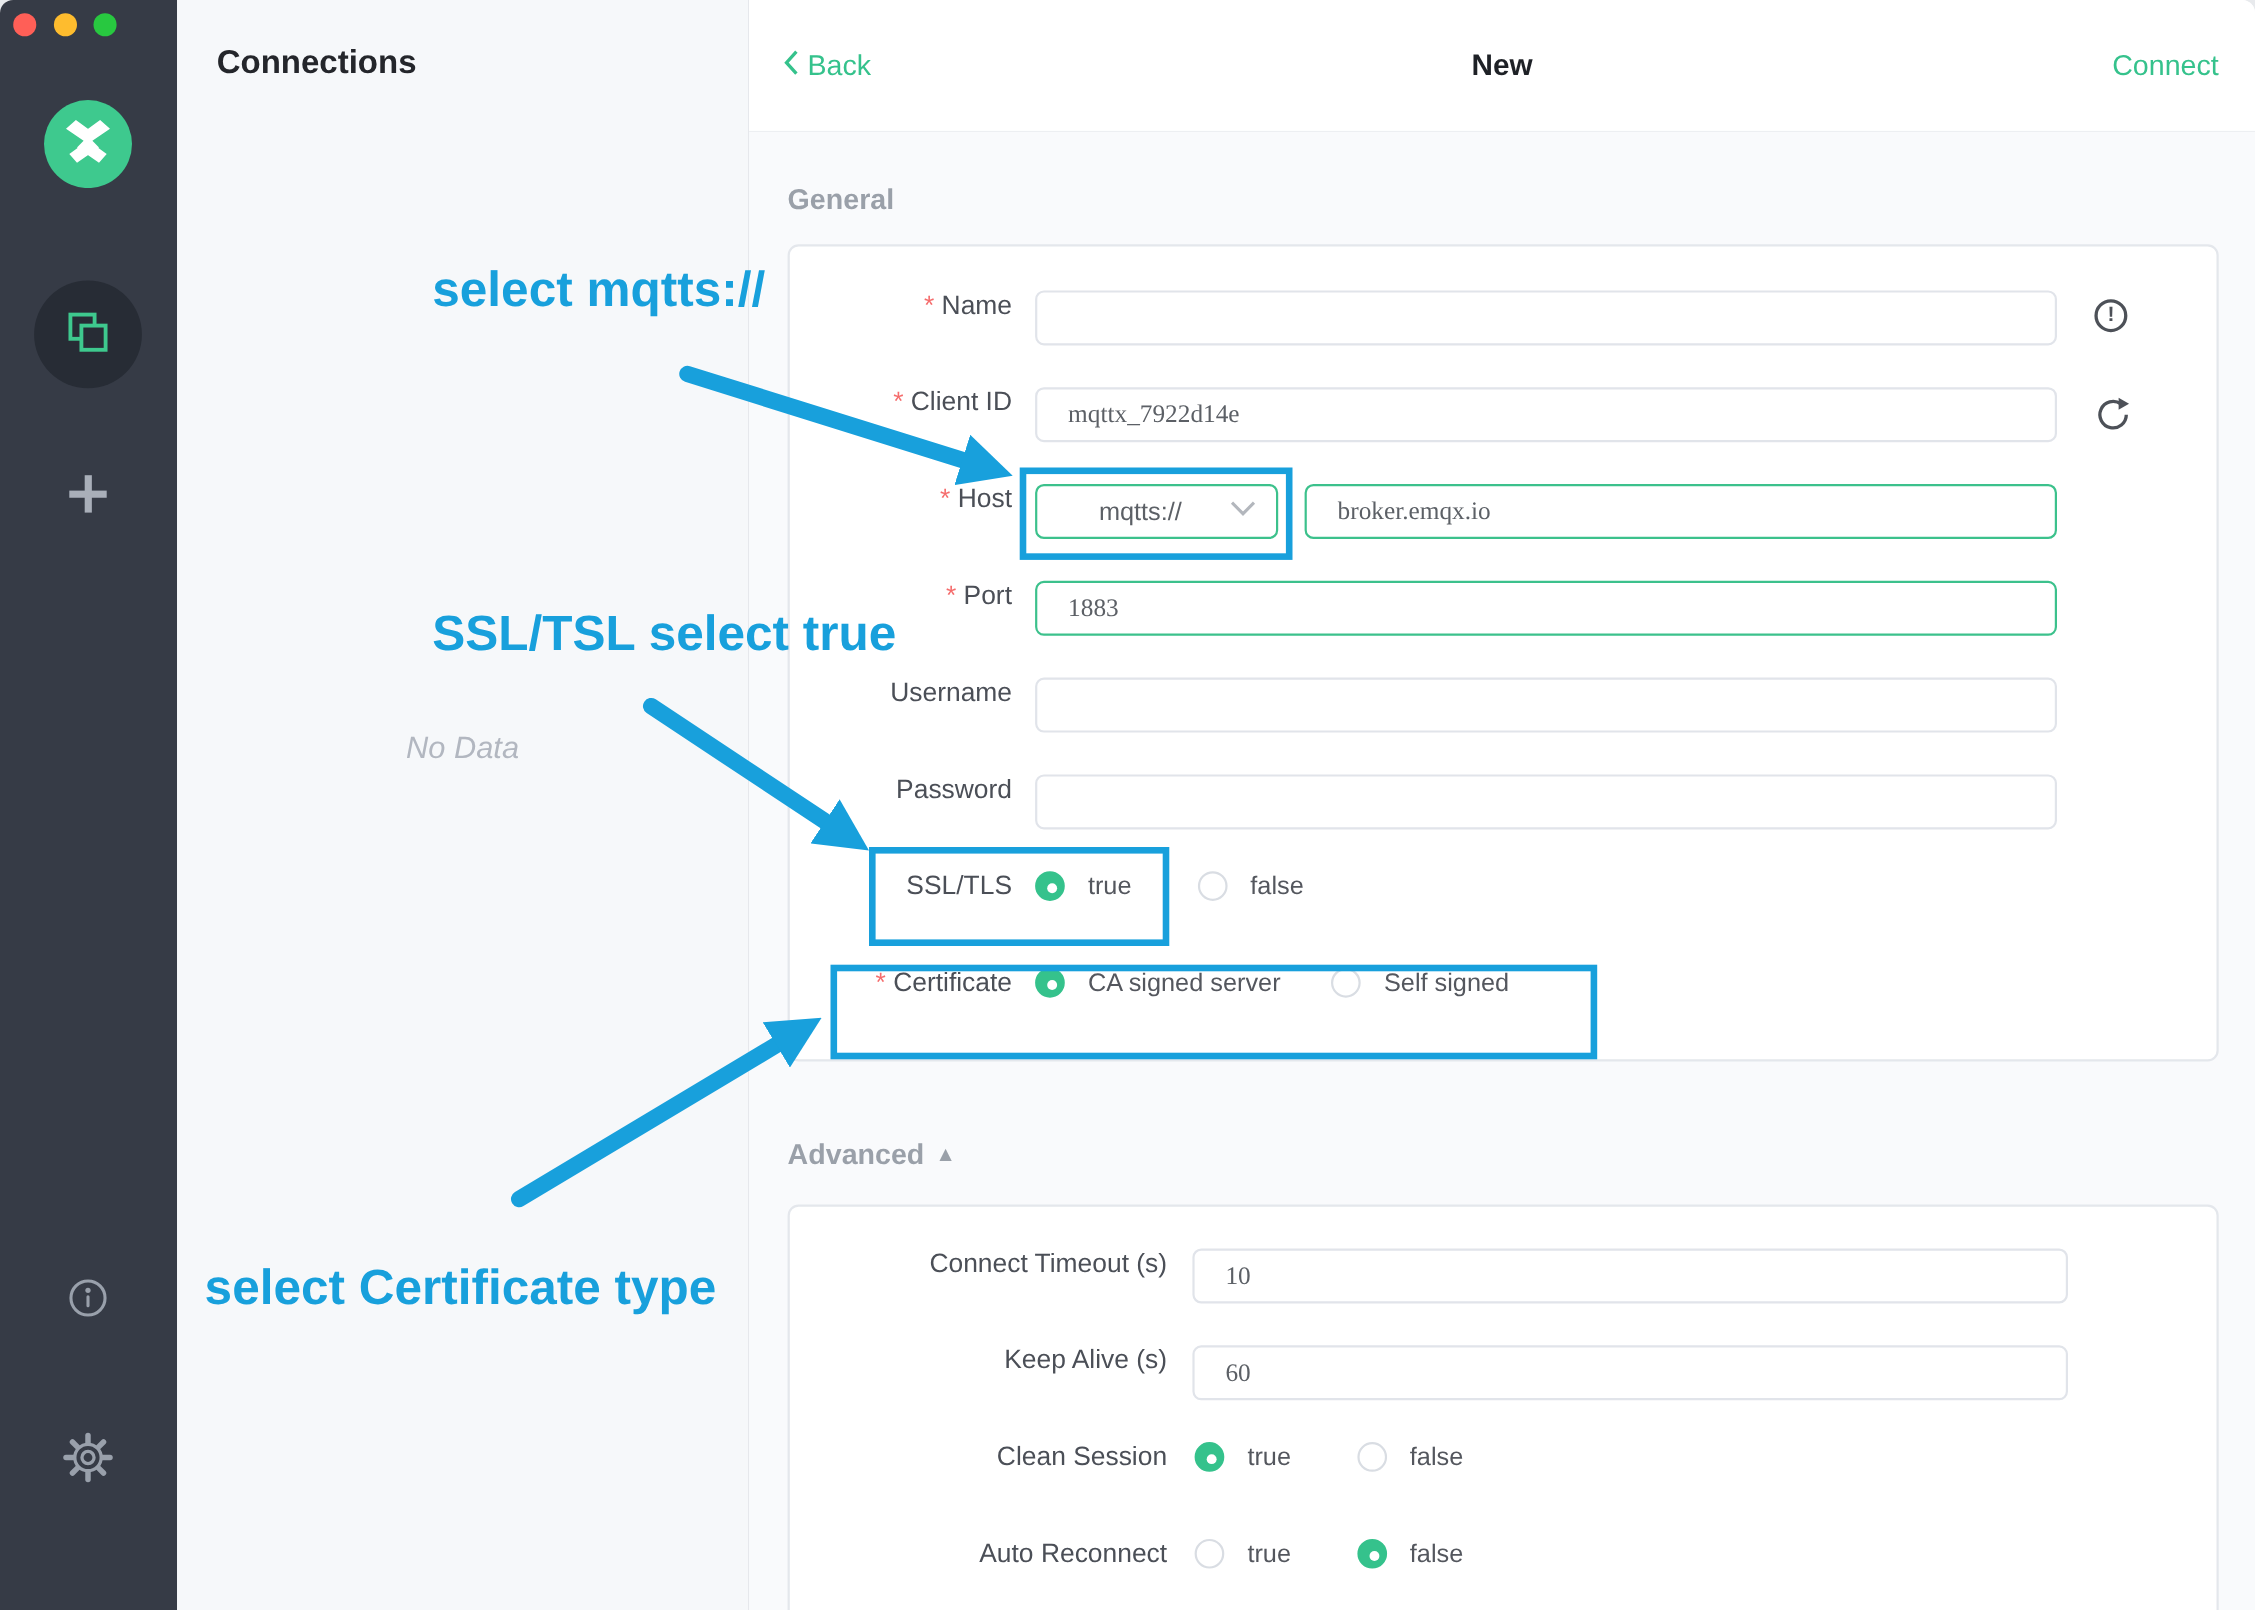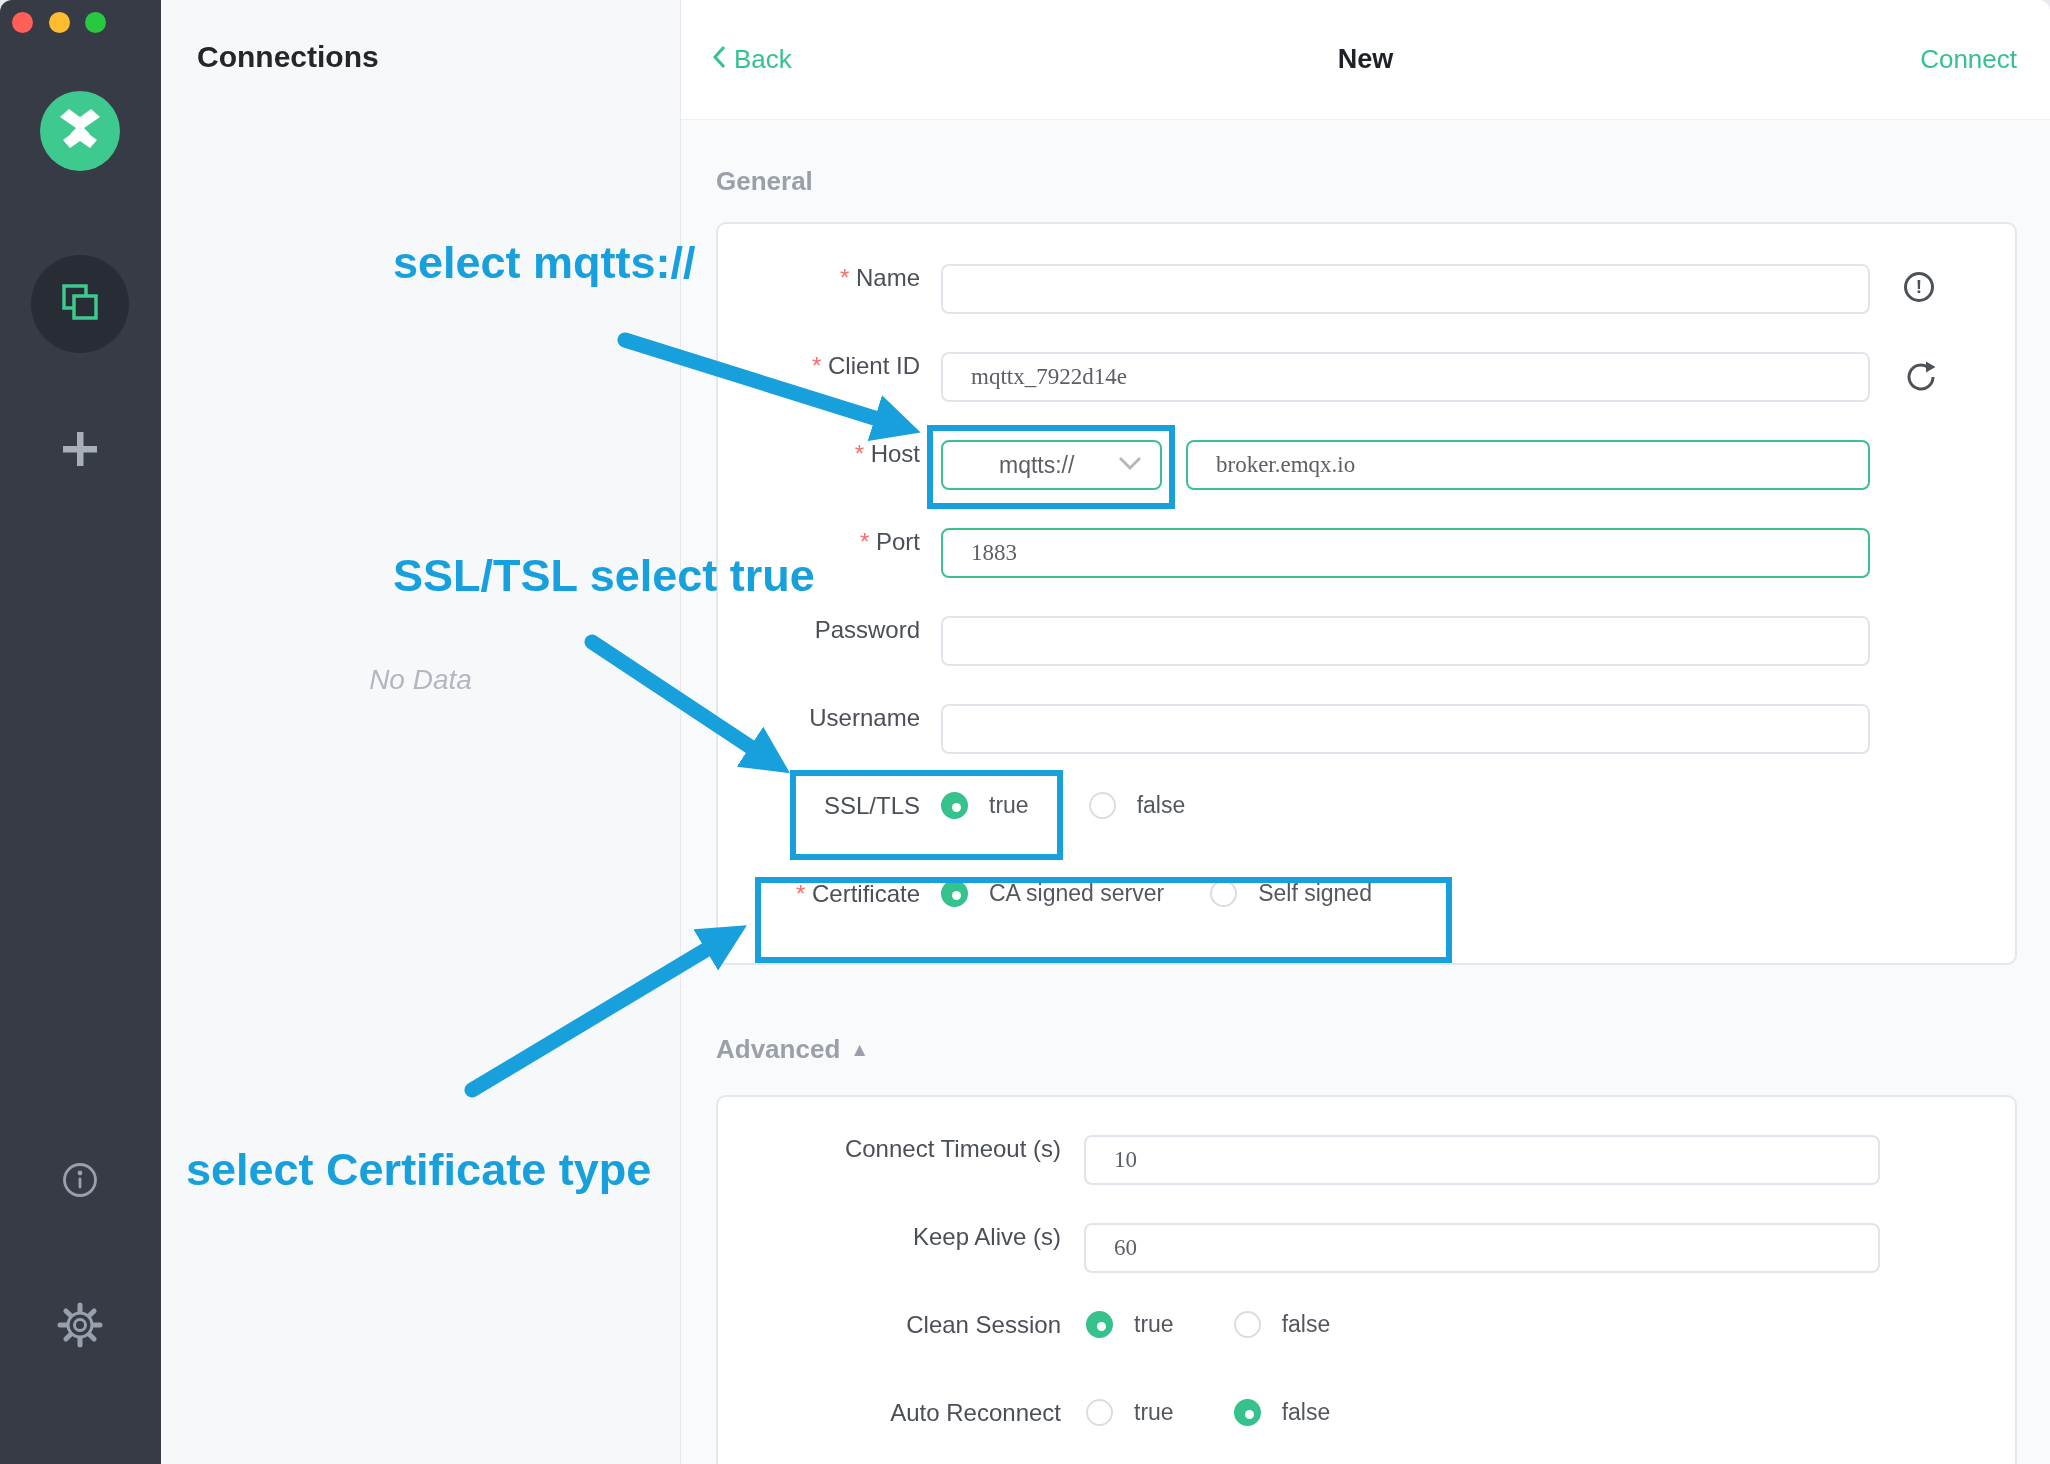--- a/index.html
+++ b/index.html
@@ -203,26 +203,26 @@
         </div>
         <input class="tinput green host-input" readonly="" value="broker.emqx.io" style="">
       </div>
 
       <div class="frow">
         <span class="flabel req">Port</span>
         <input class="tinput green w-main" readonly="" value="1883" style="">
       </div>
 
       <div class="frow">
+        <span class="flabel">Username</span>
+        <input class="tinput w-main" readonly="" value="" style="">
+      </div>
+
+      <div class="frow">
         <span class="flabel">Password</span>
-        <input class="tinput w-main" readonly="" value="" style="">
-      </div>
-
-      <div class="frow">
-        <span class="flabel">Username</span>
         <input class="tinput w-main" readonly="" value="" style="">
       </div>
 
       <div class="frow">
         <span class="flabel">SSL/TLS</span>
         <span class="radio sel rad-lead"></span>
         <span class="opt-label">true</span>
         <span class="radio opt-gap"></span>
         <span class="opt-label">false</span>
       </div>

